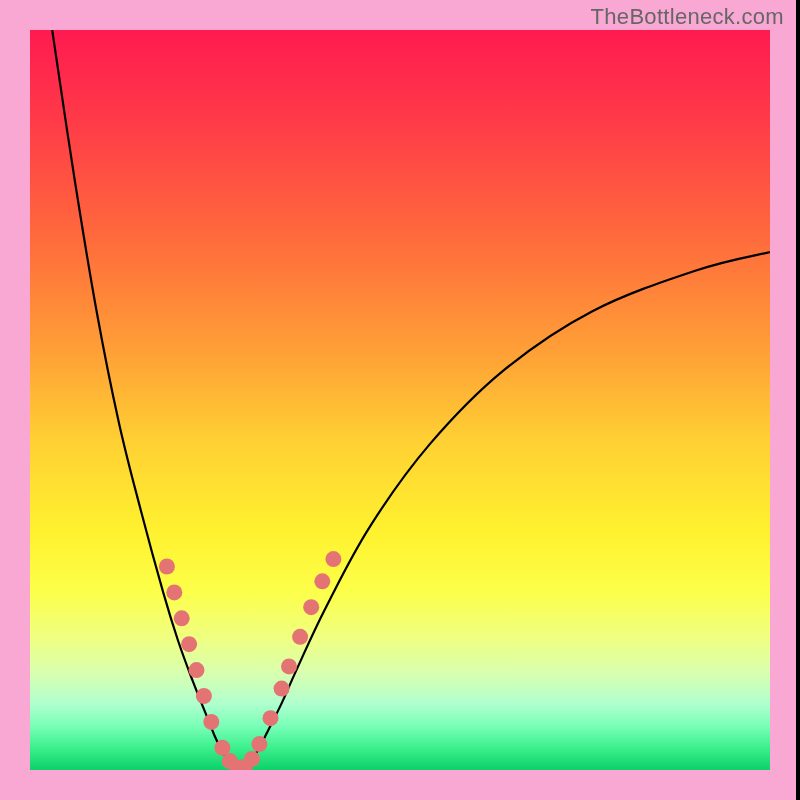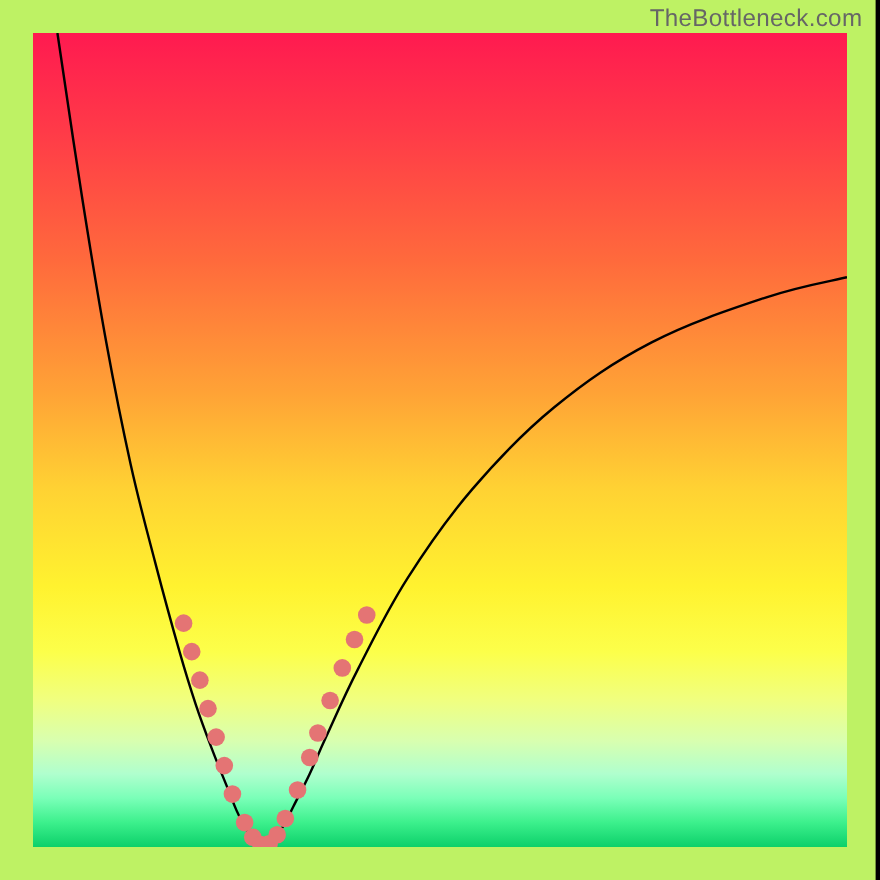--- a/index.html
+++ b/index.html
@@ -10,21 +10,21 @@
     overflow: hidden;
     background: #000;
     font-family: Arial, Helvetica, sans-serif;
   }
   .frame {
     position: absolute;
     left: 0;
     top: 0;
     width: 796px;
     height: 800px;
-    background: #bef264;
+    background: #f9a8d4;
   }
   .plot {
     position: absolute;
     left: 30px;
     top: 30px;
     width: 740px;
     height: 740px;
     background: linear-gradient(to bottom,
       #ff1a50 0%,
       #ff3a48 12%,

